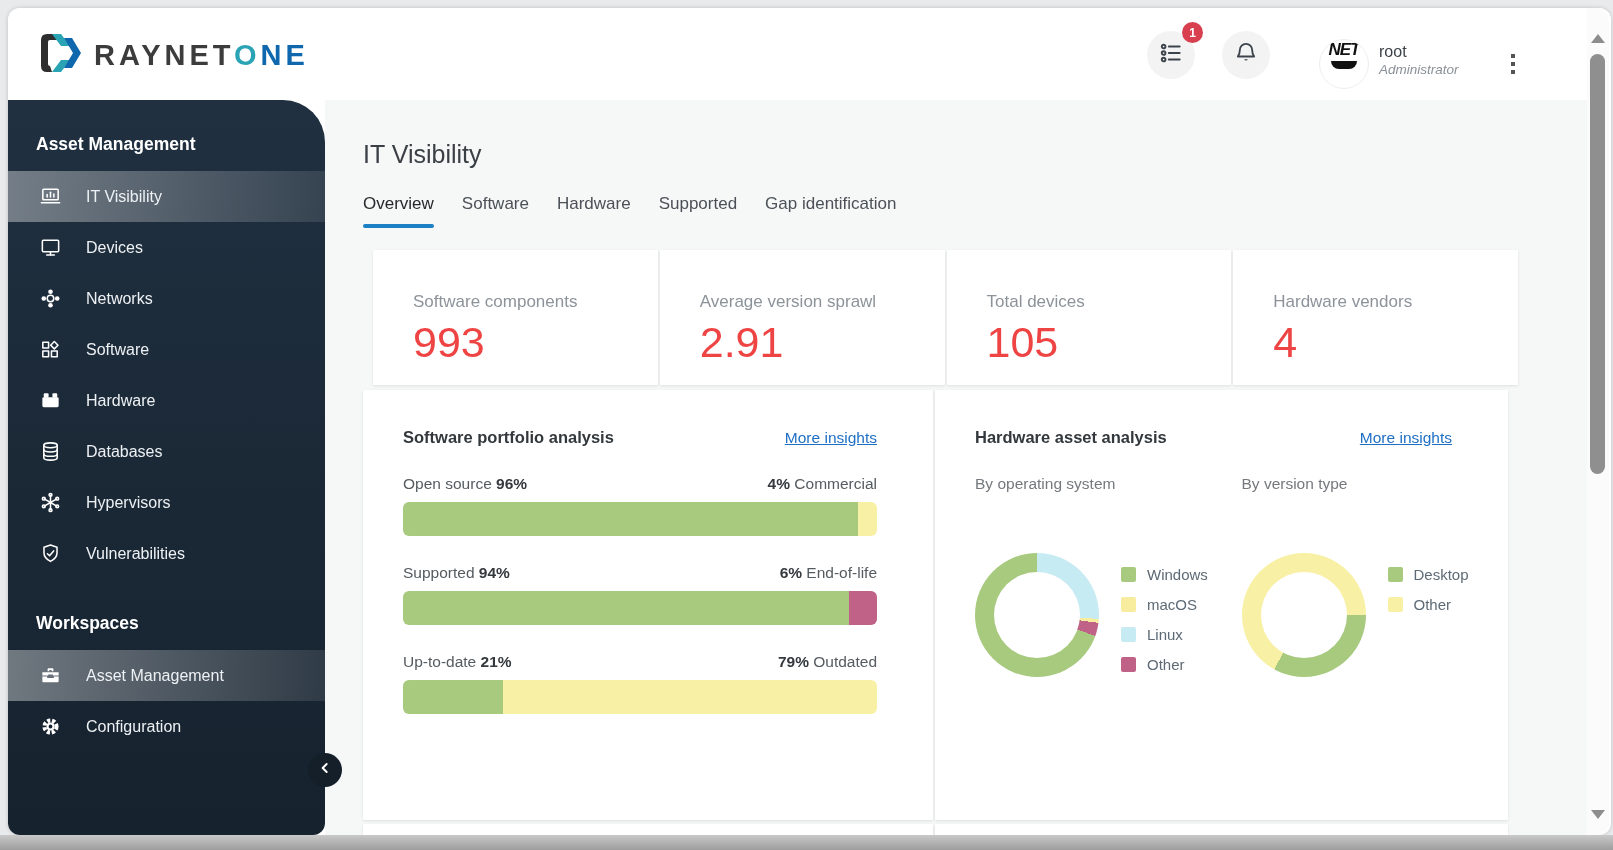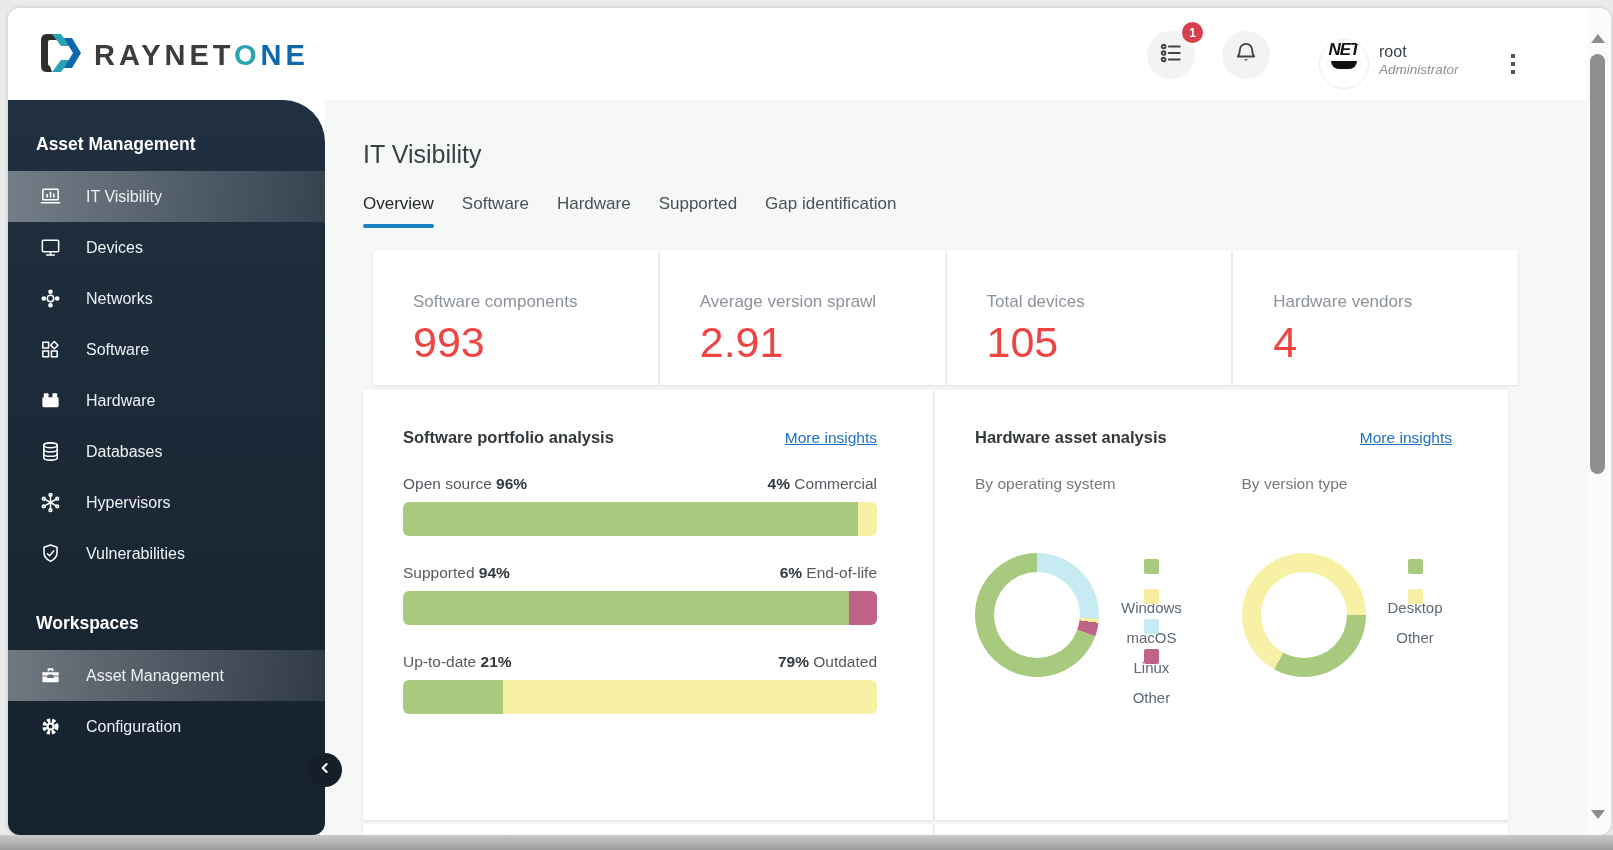--- a/index.html
+++ b/index.html
@@ -87,21 +87,21 @@
   .hbar .seg { height:100%; }
 
   .hw-cols { display:flex; padding:0 0 0 40px; margin-top:28px; }
   .hw-col { width:268px; }
   .hw-sub { font-size:15.5px; color:#75797d; }
   .donut-row { display:flex; margin-top:36px; }
   .donut { width:124px; height:124px; border-radius:50%; position:relative; flex:0 0 auto; }
   .donut::after { content:""; position:absolute; left:19px; top:19px; width:86px; height:86px;
                   border-radius:50%; background:#fff; }
   .legend { margin-left:22px; margin-top:6px; }
-  .legend-item { display:flex; align-items:center; gap:25px; height:30px;flex-direction:column; }
+  .legend-item { display:flex; align-items:center; gap:11px; height:30px; }
   .legend-swatch { width:15px; height:15px; border-radius:2px; flex:0 0 auto; }
   .legend-label { font-size:15px; color:#5d6a75; }
 
   
   #next-row { position:absolute; left:38px; top:724px; width:1145px; height:11px; display:flex; gap:2px; }
   #next-row div { background:#fff; box-shadow:0 1px 2px rgba(0,0,0,.12); }
   #next-row .n1 { width:570px; } #next-row .n2 { width:573px; }
 
   
   #vscroll { position:absolute; right:2px; top:0; width:22px; height:827px; background:#fbfbfb;

